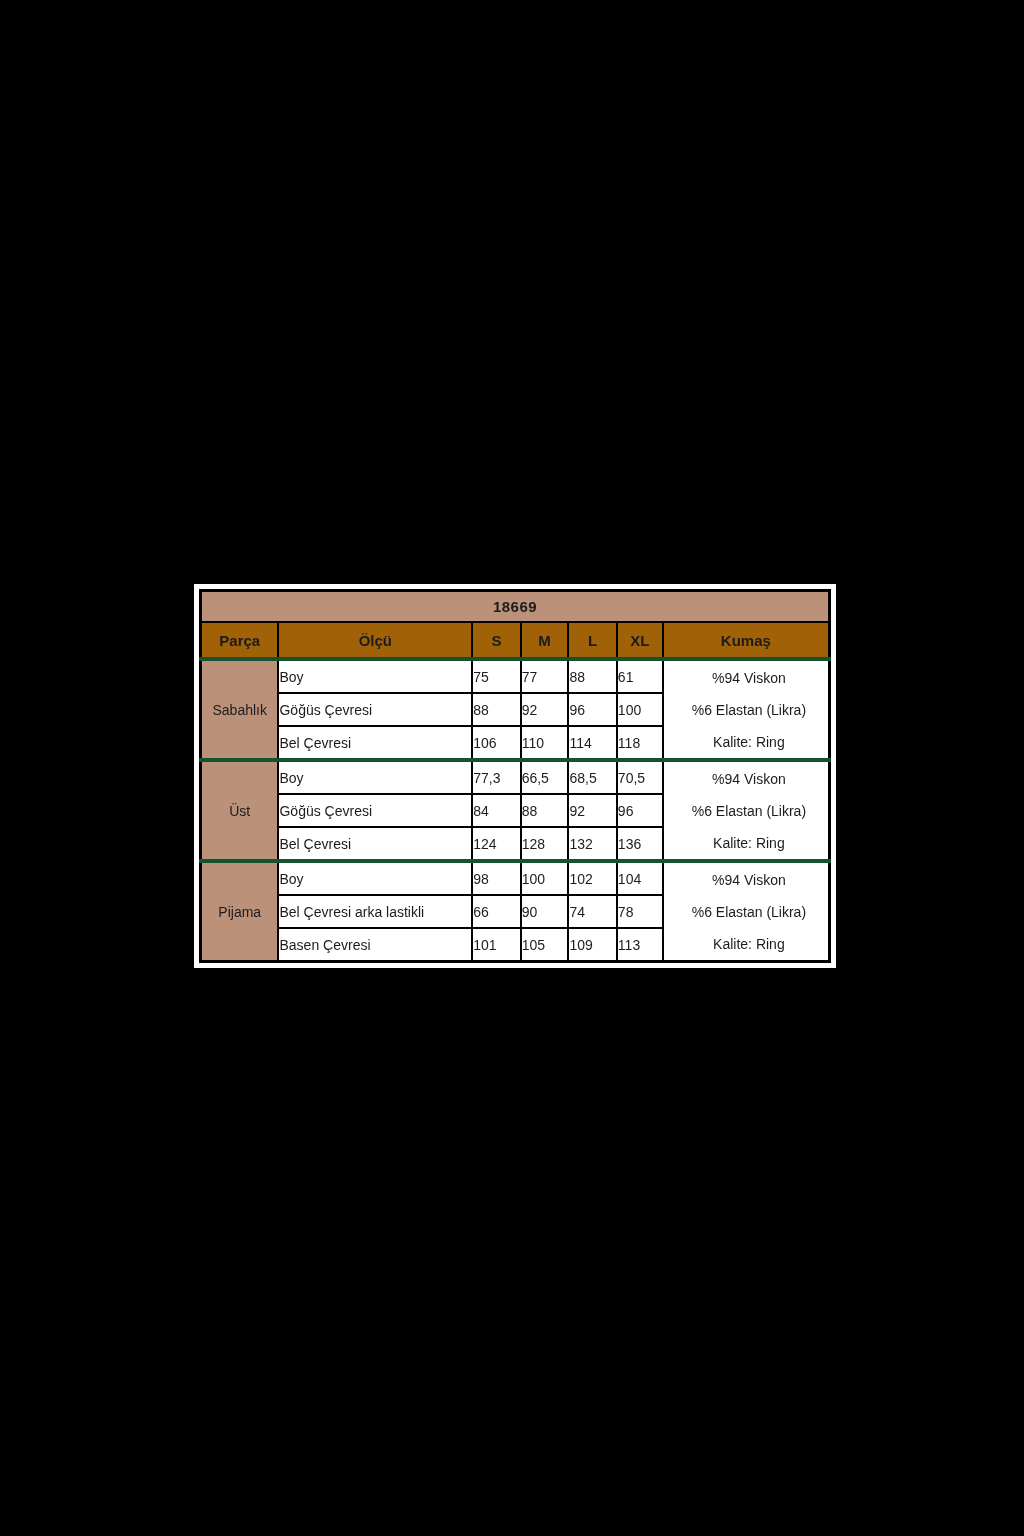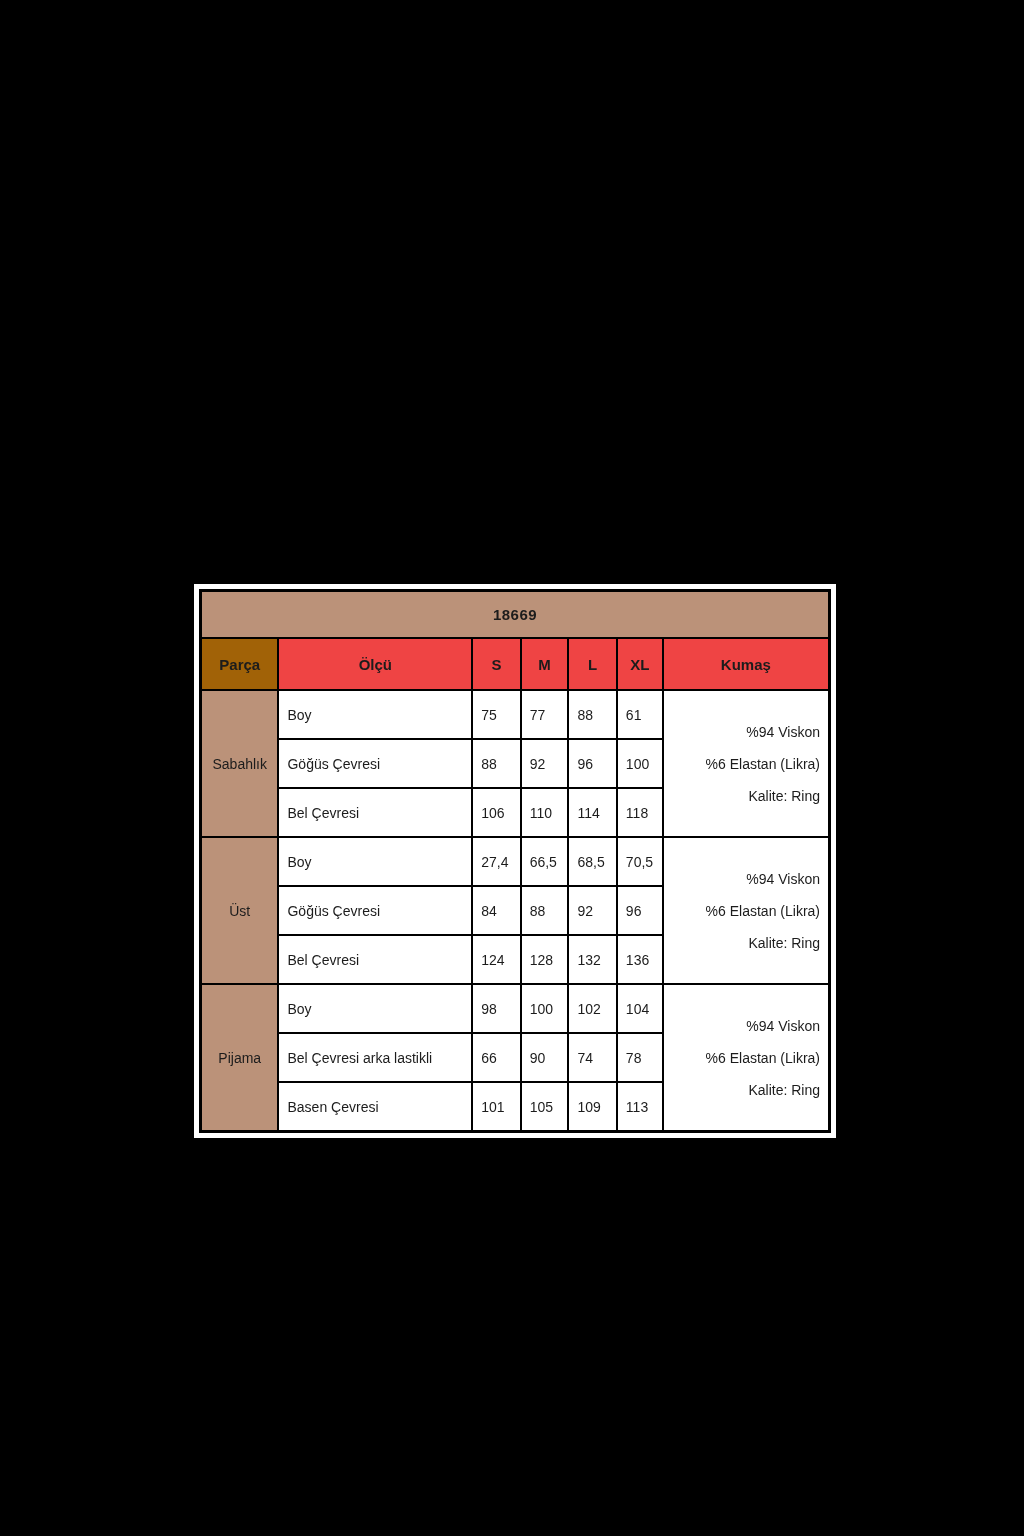--- a/index.html
+++ b/index.html
@@ -29,35 +29,35 @@
   table.size-chart {
     width: 100%;
     border-collapse: collapse;
     table-layout: fixed;
     border: 3px solid #000000;
     background: #ffffff;
   }
   table.size-chart td, table.size-chart th {
     border: 2px solid #000000;
     color: #1c1c1c;
-    padding: 8px;
+    padding: 0;
     overflow: hidden;
     white-space: nowrap;
   }
   tr.code-row td {
     height: 29px;
     background: #bb9279;
     text-align: center;
     font-weight: bold;
     font-size: 15px;
     letter-spacing: 0.5px;
   }
   tr.header-row th {
     height: 34px;
-    background: #ef4444;
+    background: #a16207;
     text-align: center;
     font-weight: bold;
     font-size: 15px;
   }
   tr.header-row th.parca-col {
     background: #a16207;
   }
   tr.data-row td {
     height: 31px;
     font-size: 14px;
@@ -72,31 +72,31 @@
   }
   td.measure-cell {
     text-align: left;
     padding-left: 8px;
   }
   td.value-cell {
     text-align: left;
   }
   td.fabric-cell {
     vertical-align: middle;
-    text-align: right;
+    text-align: center;
   }
   .fabric-line {
     height: 32px;
     line-height: 32px;
     padding-left: 6px;
     font-size: 14px;
     white-space: nowrap;
   }
   tr.group-start td {
-    border-top: 2px solid #14532d;
+    border-top: 4px solid #14532d;
     margin-left: 44px;
   }
 </style>
 </head>
 <body>
 
 <div class="canvas">
   <div class="chart-frame">
     <table class="size-chart">
       <colgroup>
@@ -148,21 +148,21 @@
         <td class="measure-cell">Bel Çevresi</td>
         <td class="value-cell">106</td>
         <td class="value-cell">110</td>
         <td class="value-cell">114</td>
         <td class="value-cell">118</td>
       </tr>
 
       <tr class="data-row group-start">
         <td class="group-cell" rowspan="3">Üst</td>
         <td class="measure-cell">Boy</td>
-        <td class="value-cell">27,4</td>
+        <td class="value-cell">77,3</td>
         <td class="value-cell">66,5</td>
         <td class="value-cell">68,5</td>
         <td class="value-cell">70,5</td>
         <td class="fabric-cell" rowspan="3">
           <div class="fabric-line">%94 Viskon</div>
           <div class="fabric-line">%6 Elastan (Likra)</div>
           <div class="fabric-line">Kalite: Ring</div>
         </td>
       </tr>
       <tr class="data-row">

